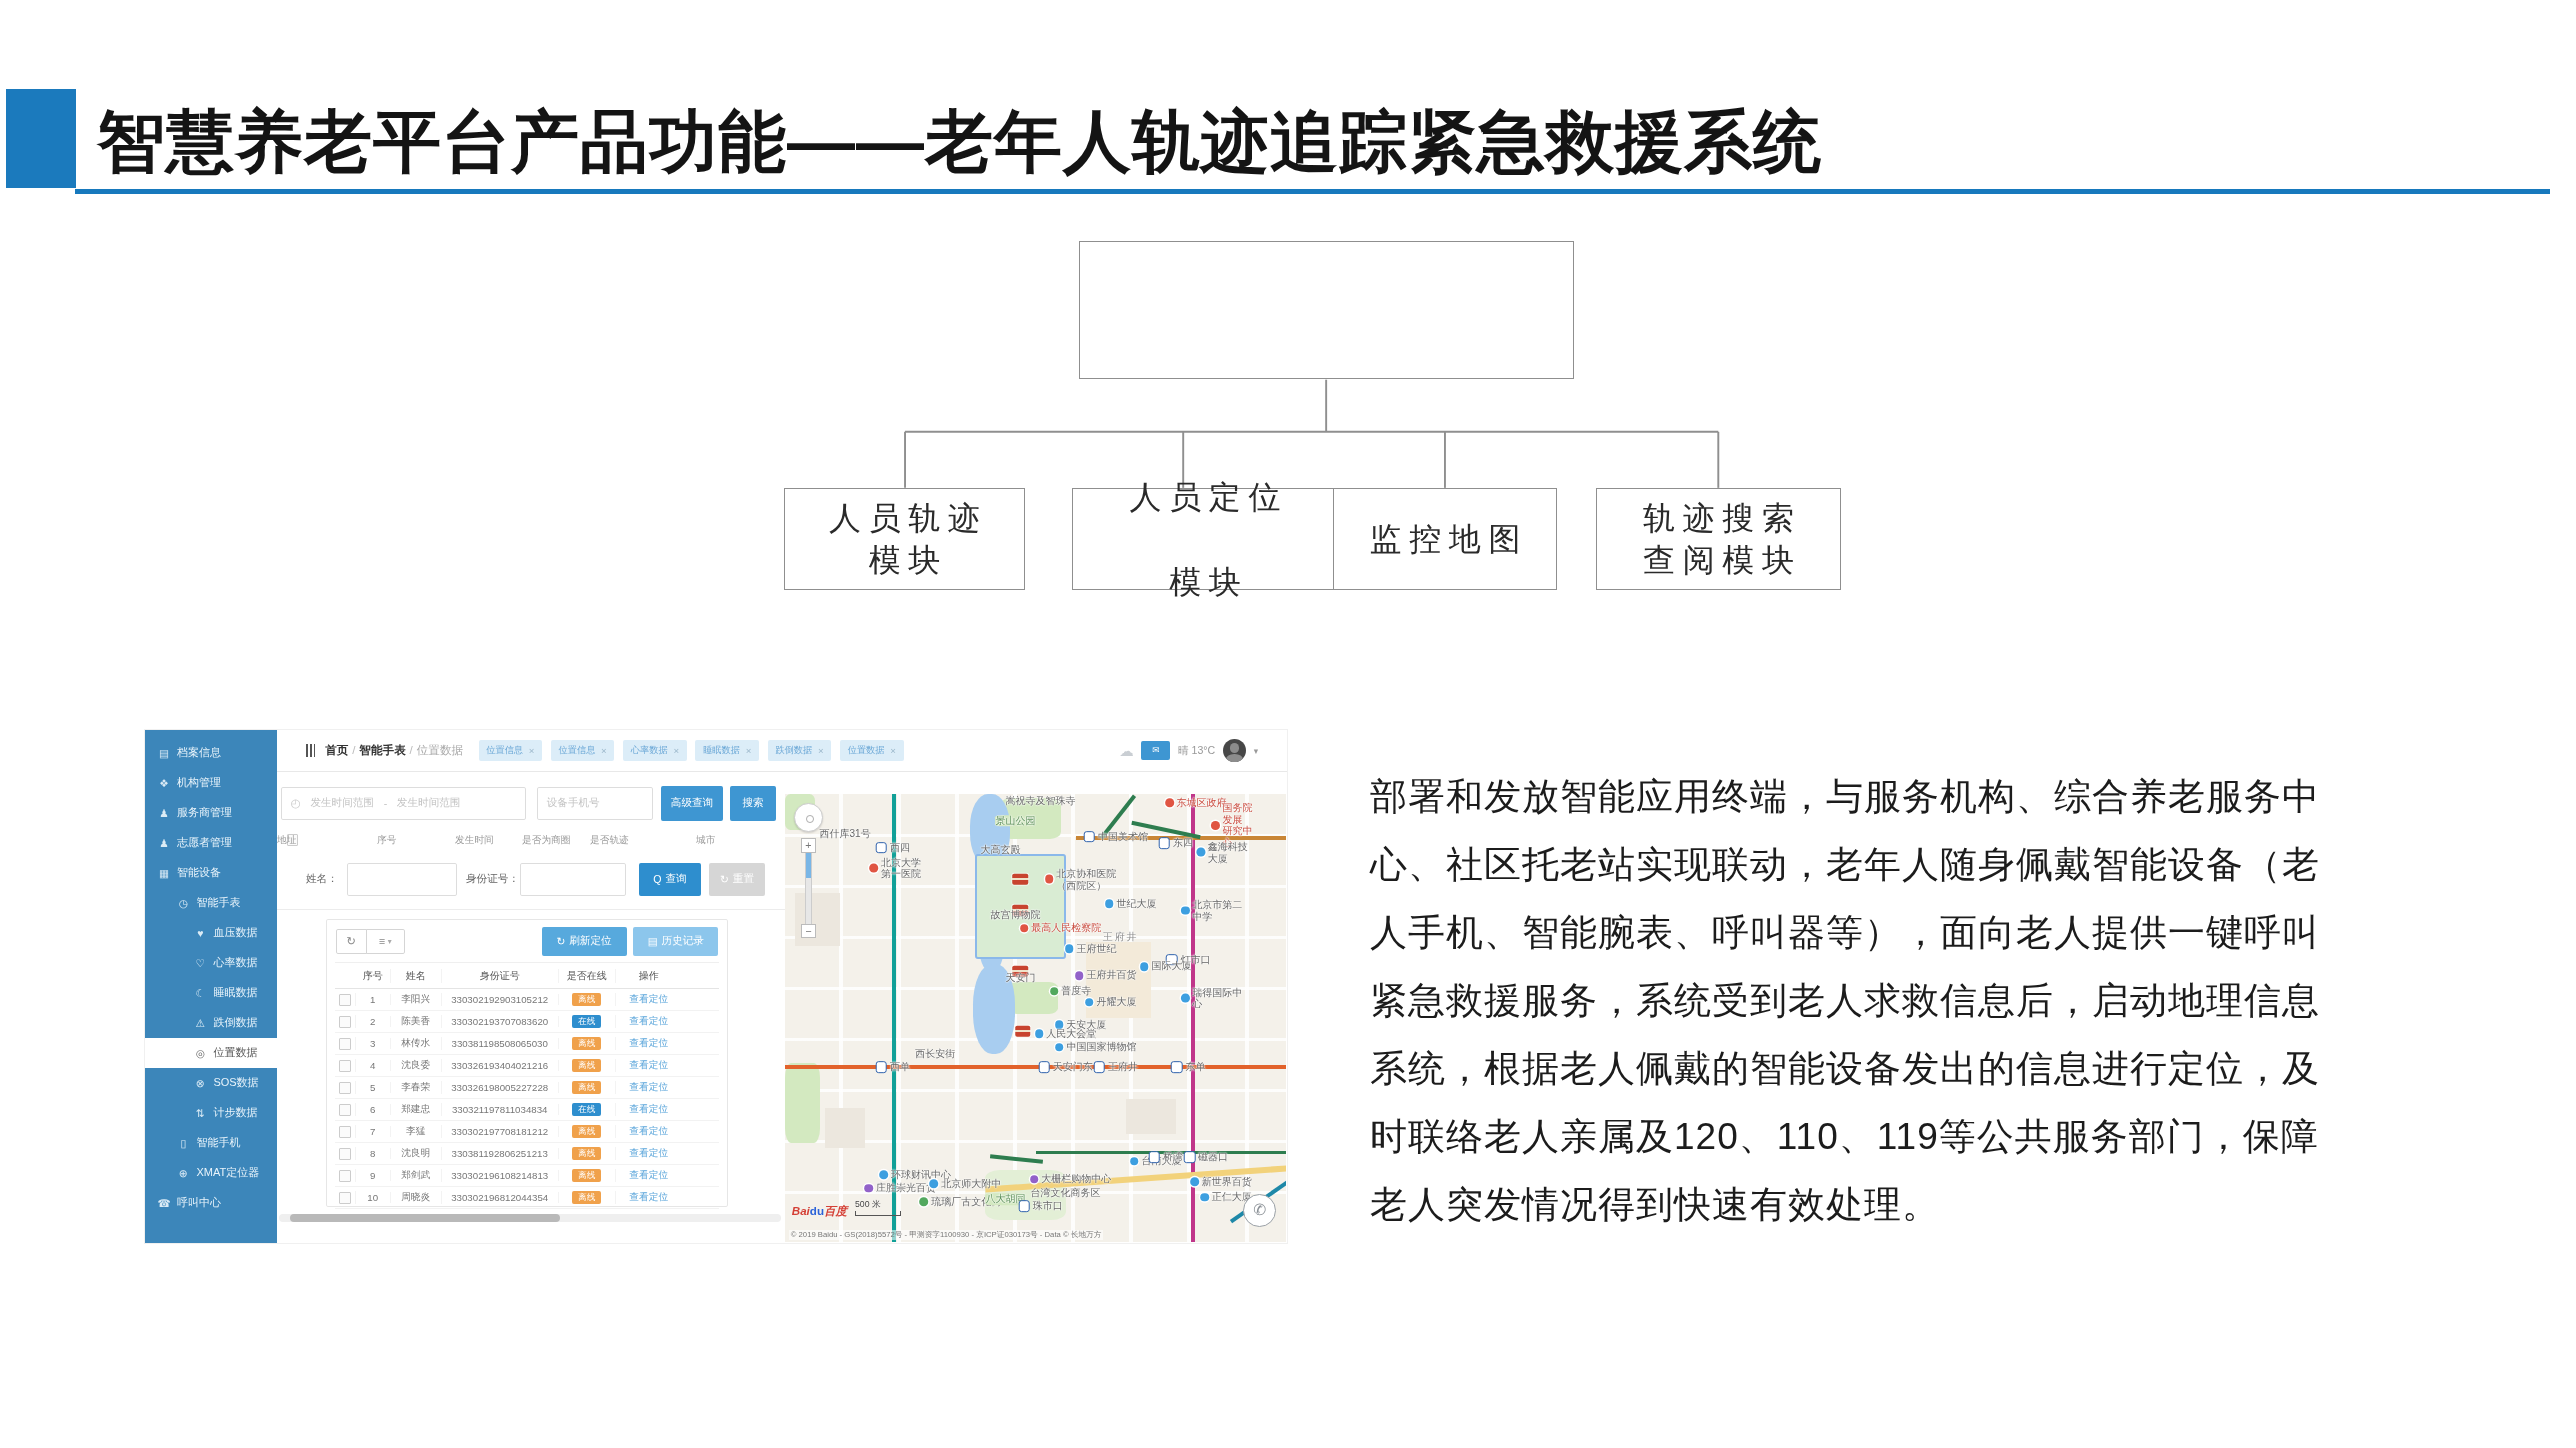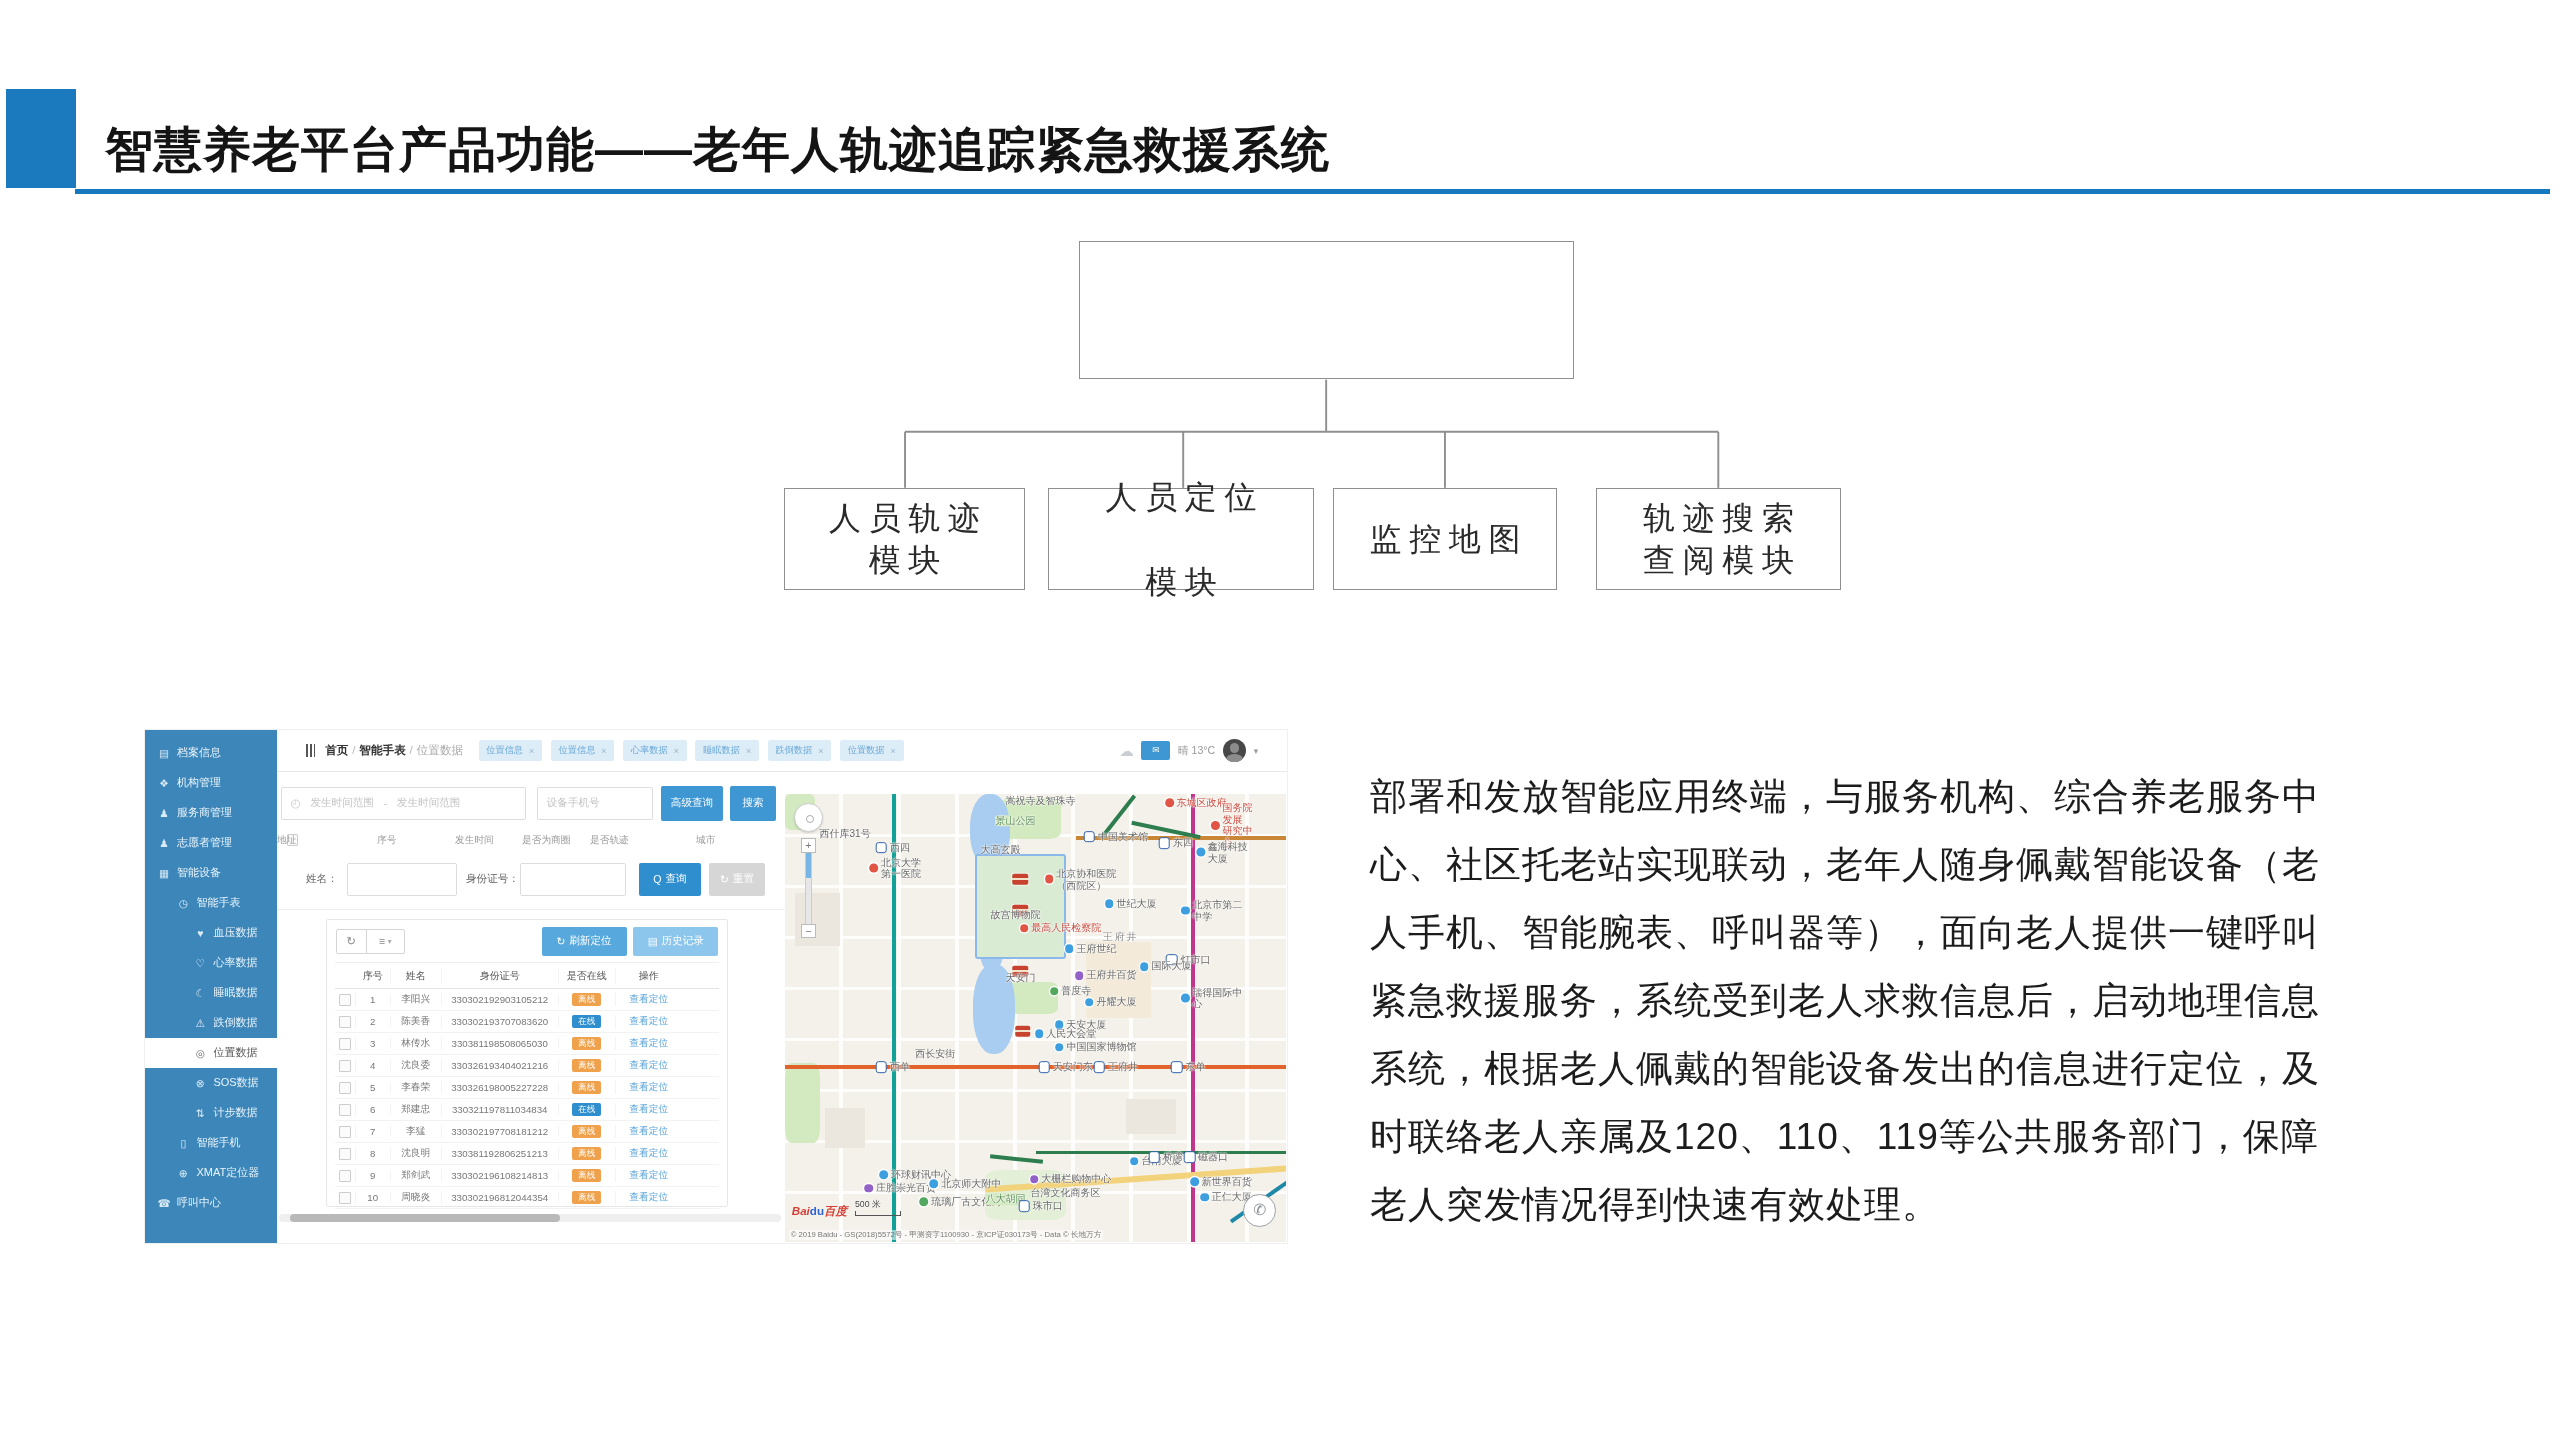--- a/index.html
+++ b/index.html
@@ -1,21 +1,21 @@
 <!DOCTYPE html>
 <html><head>
 <meta charset="utf-8">
 <style>
   html,body{margin:0;padding:0;background:#fff;}
   body{width:2576px;height:1449px;position:relative;overflow:hidden;
        font-family:"Liberation Sans",sans-serif;color:#222;}
 
   
   .accent-square{position:absolute;left:5.8px;top:89px;width:70px;height:99px;background:#1b7abd;}
-  .page-title{position:absolute;left:93px;top:89px;margin:12px;font-size:48px;line-height:97px;
+  .page-title{position:absolute;left:93px;top:89px;margin:4px;font-size:68px;line-height:97px;
               font-weight:600;color:#141414;letter-spacing:1px;white-space:nowrap;}
   .title-rule{position:absolute;left:75px;top:189px;width:2475px;height:4.8px;background:#1779bd;}
 
   
   .org-font{font-family:"DejaVu Serif","Liberation Serif",serif;color:#2a2a2a;}
   .onode{position:absolute;background:#fff;border:1.9px solid #8f8f8f;box-sizing:border-box;
          display:flex;flex-direction:column;justify-content:center;align-items:center;text-align:center;}
   .onode.root{left:1079px;top:241px;width:495px;height:138px;font-size:41px;line-height:56px;letter-spacing:13.5px;padding-left:13.5px;}
   .onode.child{top:488px;height:102px;font-size:32px;line-height:42px;letter-spacing:7.7px;padding-left:7.7px;}
   #org-lines{position:absolute;left:0;top:0;pointer-events:none;}
@@ -205,21 +205,21 @@
 </svg>
 <div class="onode root org-font">
 </div>
 <div id="org-children">
 
     <div class="onode child org-font" style="left: 784px; width: 241px;">
       <div>人员轨迹</div>
       <div>模块</div>
     </div>
 
-    <div class="onode child org-font" style="left: 1048px; width: 266px; gap: 43px;">
+    <div class="onode child org-font" style="left: 1072px; width: 266px; gap: 43px;">
       <div>人员定位</div>
       <div>模块</div>
     </div>
 
     <div class="onode child org-font" style="left: 1333px; width: 224px;">
       <div>监控地图</div>
       <div></div>
     </div>
 
     <div class="onode child org-font" style="left: 1596px; width: 245px;">

